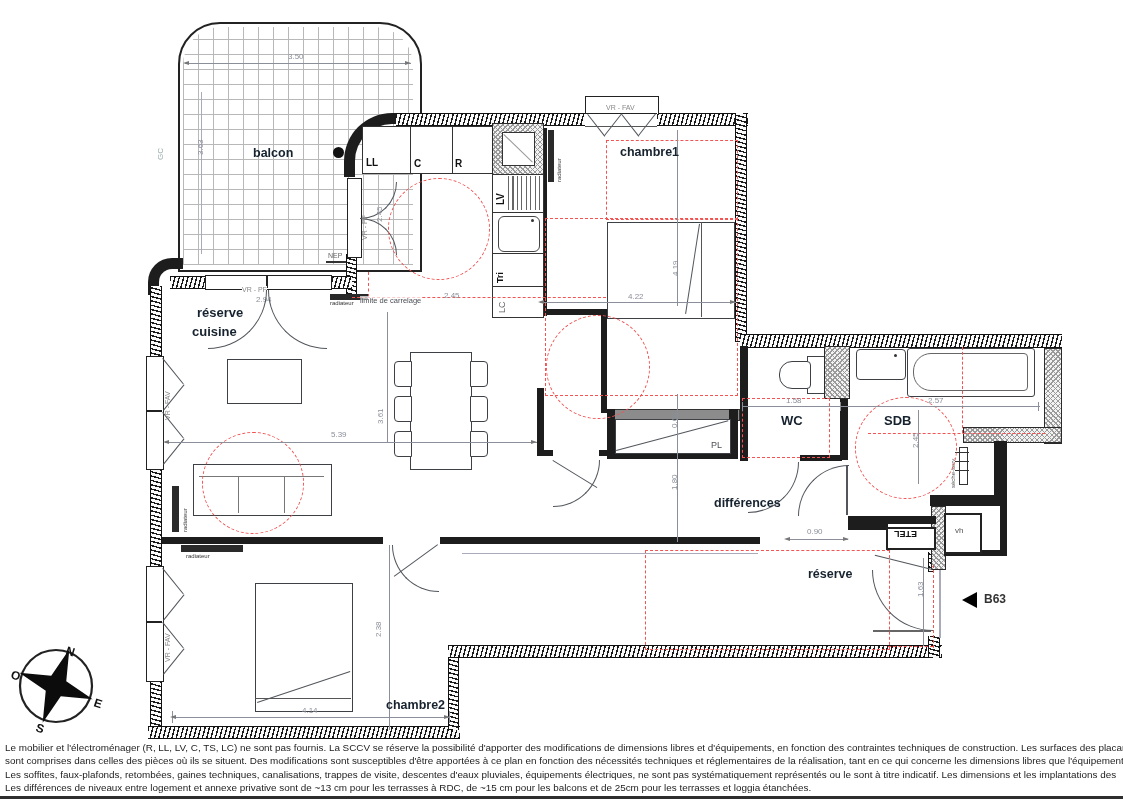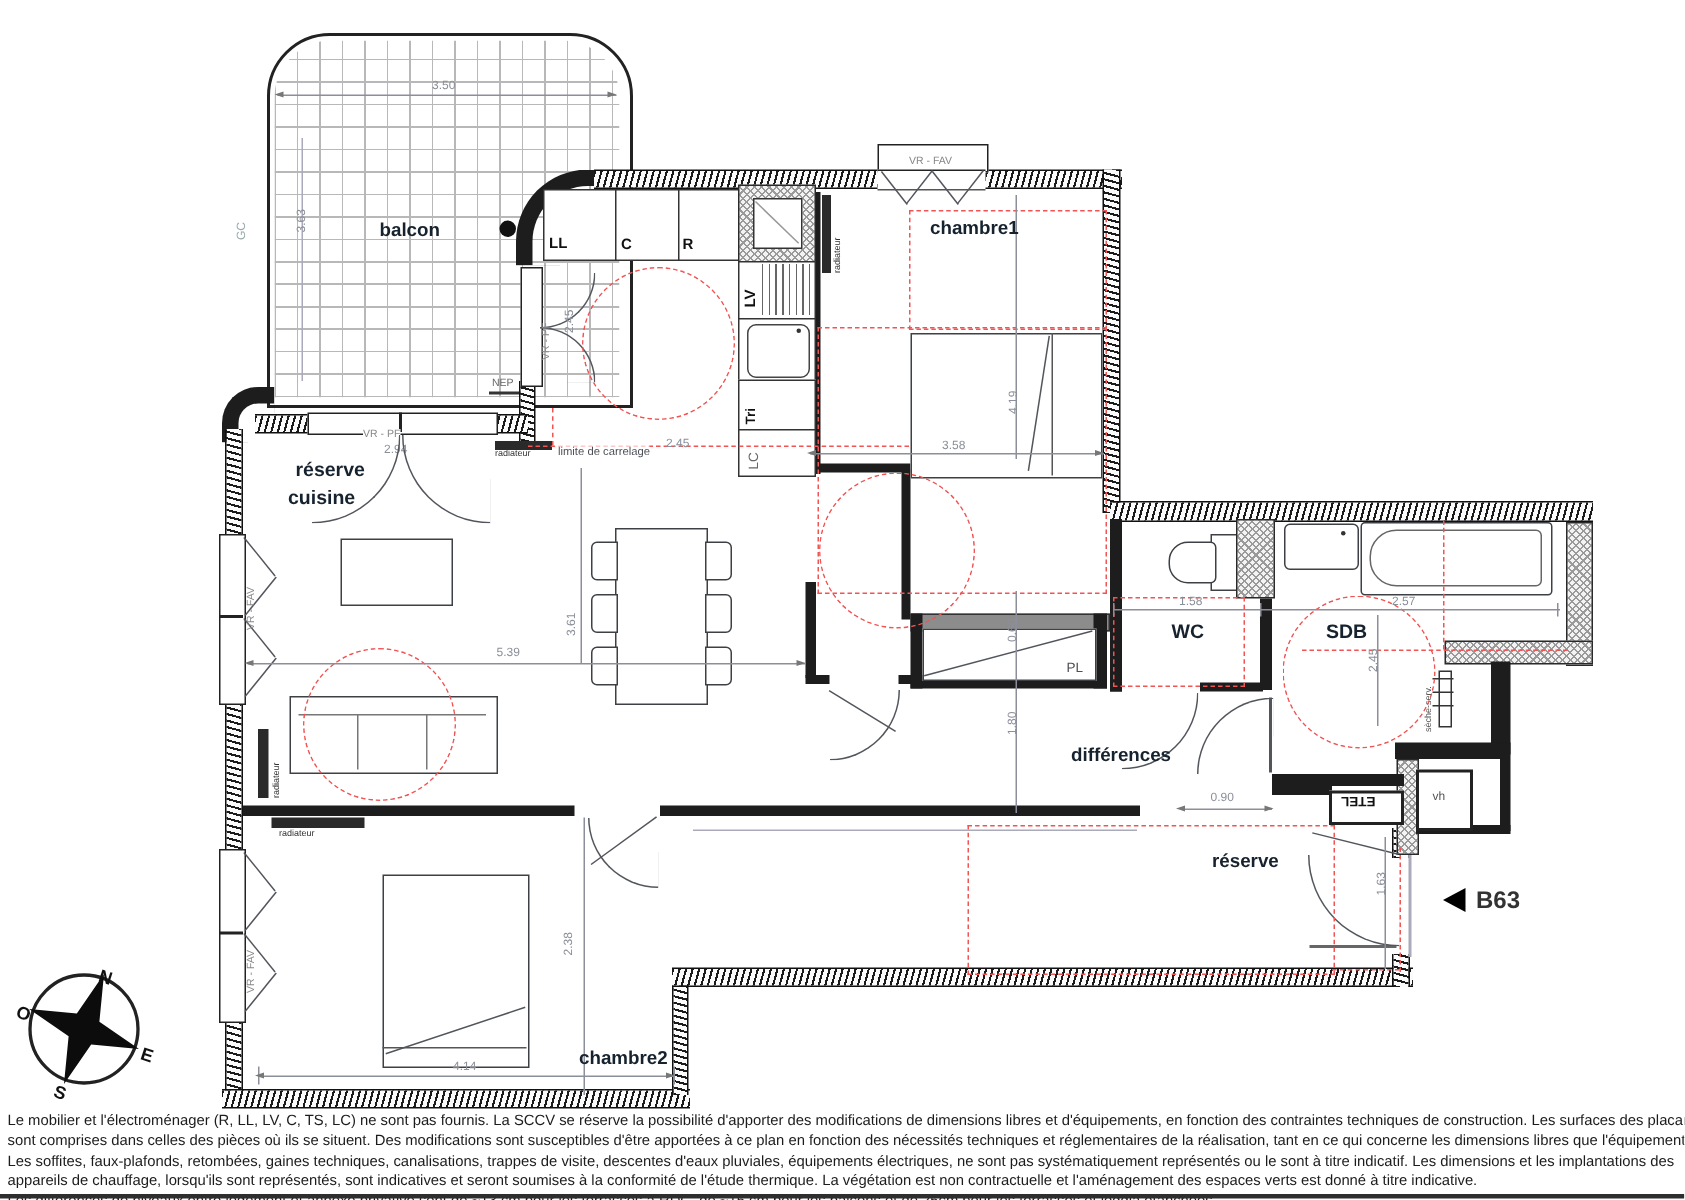--- a/index.html
+++ b/index.html
@@ -247,24 +247,24 @@
   <div class="redr" style="left:742px;top:398px;width:86px;height:58px"></div>
   <div class="redv" style="left:962px;top:347px;width:0;height:86px"></div>
   <div class="redh" style="left:868px;top:433px;width:177px;height:0"></div>
   <div class="redr" style="left:645px;top:550px;width:243px;height:98px"></div>
   <div class="redv" style="left:933px;top:565px;width:0;height:83px"></div>
   <div class="redh" style="left:888px;top:646px;width:45px;height:0"></div>
 
   <div class="ln" style="left:540px;top:302px;width:196px;height:1px"></div>
   <span class="ah" style="left:538px;top:300px;border-right:6px solid #777;border-top:2.5px solid transparent;border-bottom:2.5px solid transparent"></span>
   <span class="ah" style="left:730px;top:300px;border-left:6px solid #777;border-top:2.5px solid transparent;border-bottom:2.5px solid transparent"></span>
-  <div class="t dim" style="left:628px;top:292px">3.58</div>
+  <div class="t dim" style="left:628px;top:292px">4.22</div>
   <div class="ln" style="left:677px;top:130px;width:1px;height:176px"></div>
   <div class="t dim v" style="left:671px;top:276px">4.19</div>
-  <div class="t ann" style="left:372px;top:296px;font-size:7.5px;background:rgba(255,255,255,.7)">limite de carrelage</div>
+  <div class="t ann" style="left:360px;top:296px;font-size:7.5px;background:rgba(255,255,255,.7)">limite de carrelage</div>
   <div class="t dim" style="left:444px;top:291px">2.45</div>
   <div class="ln" style="left:165px;top:442px;width:372px;height:1px"></div>
   <span class="ah" style="left:163px;top:440px;border-right:6px solid #777;border-top:2.5px solid transparent;border-bottom:2.5px solid transparent"></span>
   <span class="ah" style="left:531px;top:440px;border-left:6px solid #777;border-top:2.5px solid transparent;border-bottom:2.5px solid transparent"></span>
   <div class="t dim" style="left:331px;top:430px">5.39</div>
   <div class="ln" style="left:387px;top:312px;width:1px;height:130px"></div>
   <div class="t dim v" style="left:376px;top:424px">3.61</div>
   <div class="ln" style="left:742px;top:406px;width:298px;height:1px"></div>
   <div class="ln" style="left:742px;top:402px;width:1px;height:9px"></div>
   <div class="ln" style="left:840px;top:402px;width:1px;height:9px"></div>
@@ -294,35 +294,34 @@
   <div class="t lbl" style="left:620px;top:145px">chambre1</div>
   <div class="t lbl" style="left:197px;top:305px;font-size:13px">réserve</div>
   <div class="t lbl" style="left:192px;top:324px;font-size:13px">cuisine</div>
   <div class="t lbl" style="left:781px;top:413px;font-size:13px">WC</div>
   <div class="t lbl" style="left:884px;top:413px;font-size:13px">SDB</div>
   <div class="t lbl" style="left:714px;top:496px">différences</div>
   <div class="t lbl" style="left:808px;top:567px">réserve</div>
   <div class="t lbl" style="left:386px;top:698px">chambre2</div>
 
   <span class="ah" style="left:962px;top:592px;border-right:15px solid #000;border-top:8px solid transparent;border-bottom:8px solid transparent"></span>
-  <div class="t" style="left:984px;top:592px;font-size:16px;color:#333;font-weight:600">B63</div>
+  <div class="t" style="left:984px;top:592px;font-size:12px;color:#333;font-weight:600">B63</div>
 
   <svg class="a" style="left:8px;top:636px" width="100" height="100" viewBox="0 0 100 100">
     <circle cx="48" cy="50" r="36" fill="none" stroke="#222" stroke-width="2.2"></circle>
     <g transform="rotate(20 48 50)">
       <polygon points="48,11 56,42 87,50 56,58 48,89 40,58 9,50 40,42" fill="#0c0c0c"></polygon>
     </g>
     <text x="57" y="18" font-size="12" font-weight="bold" fill="#111" transform="rotate(18 57 18)">N</text>
     <text x="2" y="42" font-size="12" font-weight="bold" fill="#111" transform="rotate(18 2 42)">O</text>
     <text x="85" y="70" font-size="12" font-weight="bold" fill="#111" transform="rotate(18 85 70)">E</text>
     <text x="27" y="95" font-size="12" font-weight="bold" fill="#111" transform="rotate(18 27 95)">S</text>
   </svg>
 
   <div id="footer">
     <div>Le mobilier et l'électroménager (R, LL, LV, C, TS, LC) ne sont pas fournis. La SCCV se réserve la possibilité d'apporter des modifications de dimensions libres et d'équipements, en fonction des contraintes techniques de construction. Les surfaces des placards</div>
     <div>sont comprises dans celles des pièces où ils se situent. Des modifications sont susceptibles d'être apportées à ce plan en fonction des nécessités techniques et réglementaires de la réalisation, tant en ce qui concerne les dimensions libres que l'équipement.</div>
     <div>Les soffites, faux-plafonds, retombées, gaines techniques, canalisations, trappes de visite, descentes d'eaux pluviales, équipements électriques, ne sont pas systématiquement représentés ou le sont à titre indicatif. Les dimensions et les implantations des</div>
-    <div>appareils de chauffage, lorsqu'ils sont représentés, sont indicatives et seront soumises à la conformité de l'étude thermique. La végétation est non contractuelle et l'aménagement des espaces verts est donné à titre indicative.</div>
     <div>Les différences de niveaux entre logement et annexe privative sont de ~13 cm pour les terrasses à RDC, de ~15 cm pour les balcons et de 25cm pour les terrasses et loggia étanchées.</div>
   </div>
   <div class="a" style="left:0;top:796px;width:1123px;height:2.5px;background:#2e2e2e"></div>
 
 </div>
 
 </body></html>

